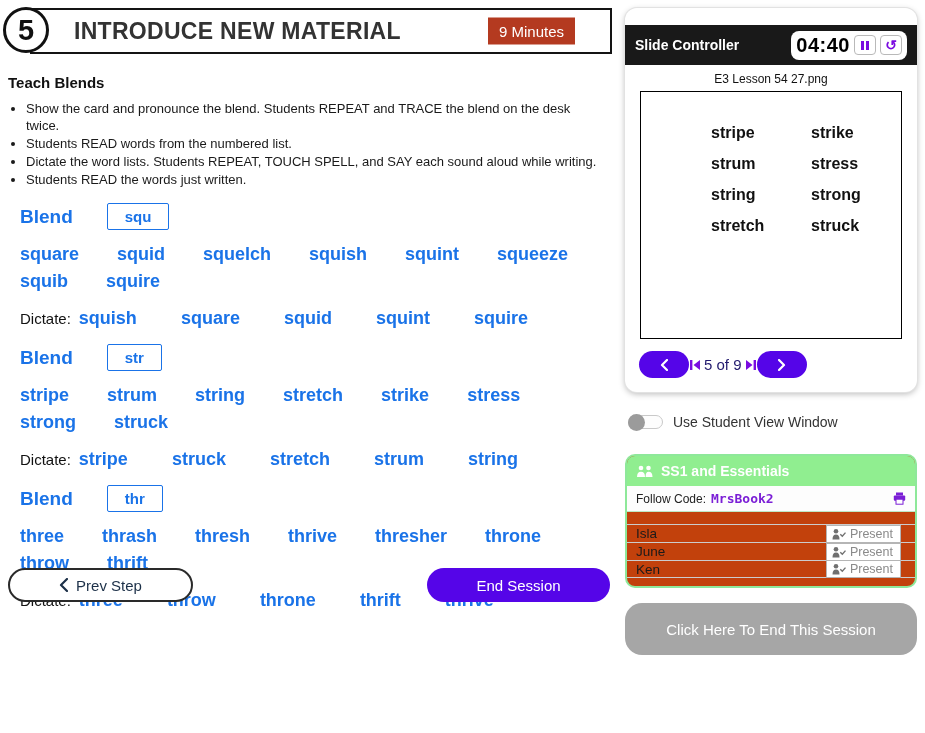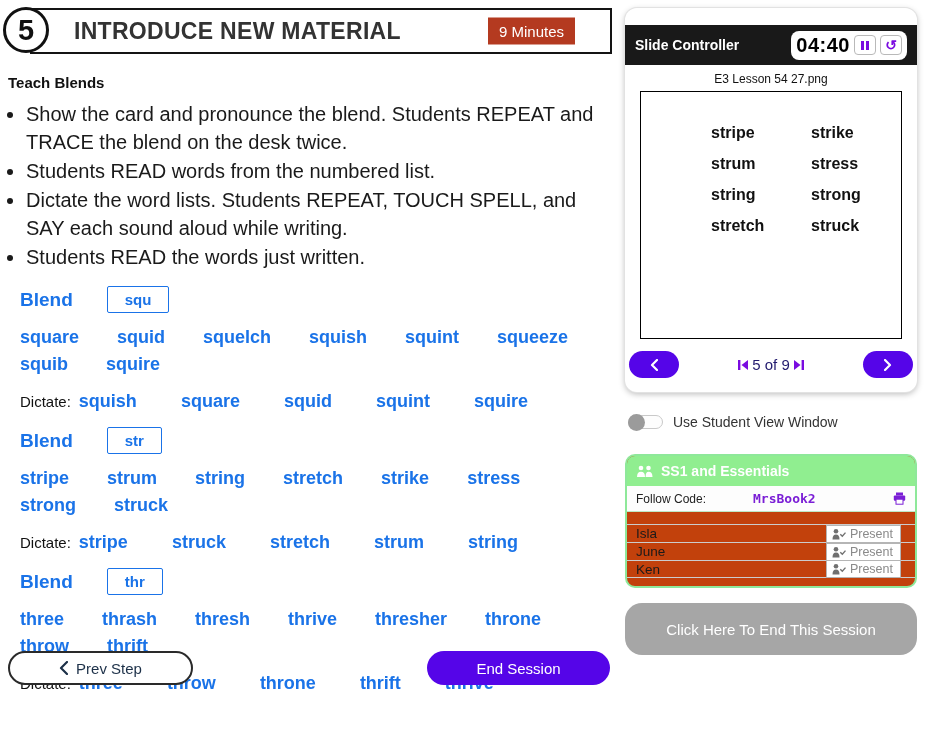--- a/index.html
+++ b/index.html
@@ -23,21 +23,21 @@
     display:flex; align-items:center; justify-content:center;
     font-size:29px; font-weight:700; color:#111;
   }
   .head-title { margin-left:44px; font-size:23px; font-weight:700; color:#333; letter-spacing:.3px; }
   .duration-badge {
     position:absolute; right:35px; top:50%; transform:translateY(-50%);
     background:#b43a20; color:#fff; font-size:15px; padding:5px 11px;
   }
 
   .teach-title { margin:20px 0 0 8px; font-size:15px; font-weight:700; }
-  .bullets { margin:9px 0 4px 8px; padding-left:18px; font-size:20px; line-height:28px; color:#1a1a1a; max-width:592px; }
+  .bullets { margin:9px 0 4px 8px; padding-left:18px; font-size:13px; line-height:17px; color:#1a1a1a; max-width:592px; }
   .bullets li { margin-bottom:1px; }
 
   .blend-section { margin:15px 0 0 20px; }
   .blend-row { display:flex; align-items:center; gap:34px; }
   .blend-label { font-size:19px; font-weight:700; color:#1a73e8; }
   .blend-box { border:1.5px solid #1a73e8; padding:4px 17px; font-size:15px; font-weight:700; color:#1a73e8; border-radius:2px; }
   .word-list { display:flex; flex-wrap:wrap; column-gap:38px; row-gap:6px; max-width:570px;
                margin-top:14px; font-size:18px; font-weight:700; color:#1a73e8; }
   .dictate-row { margin-top:16px; display:flex; align-items:baseline; font-size:15px; color:#111; }
   .dictate-words { display:flex; column-gap:44px; margin-left:8px; font-size:18px; font-weight:700; color:#1a73e8; }
@@ -66,34 +66,34 @@
                display:flex; align-items:center; justify-content:center; color:#7a0be0; padding:0; cursor:pointer; }
   .reset-glyph { font-size:14px; font-weight:700; line-height:1; color:#7a0be0; }
 
   .slide-caption { text-align:center; font-size:12px; color:#111; margin:7px 0 5px; }
   .slide-preview {
     width:262px; height:248px; margin:0 auto; border:1px solid #000;
     display:grid; grid-template-columns:100px 1fr; align-content:start;
     padding:32px 0 0 70px; row-gap:13px;
     font-size:16px; font-weight:700; color:#111;
   }
-  .slide-nav { display:flex; align-items:center; justify-content:space-between; padding:12px 4px 14px; }
+  .slide-nav { display:flex; align-items:center; padding:12px 14px 14px; }
   .nav-btn { width:50px; height:27px; border:none; border-radius:14px; background:#5505e8; color:#fff;
              display:flex; align-items:center; justify-content:center; cursor:pointer; }
   .page-ind { display:flex; align-items:center; gap:3px; font-size:15px; color:#221a6e; font-weight:500; }
 
   .toggle-row { display:flex; align-items:center; gap:10px; margin:22px 0 0 3px; }
   .toggle { width:35px; height:14px; border:1px solid #c9c9c9; border-radius:8px; background:#fdfdfd; position:relative; cursor:pointer; }
   .toggle-knob { position:absolute; left:-1px; top:-2px; width:17px; height:17px; border-radius:50%; background:#9b9b9b; }
   .toggle-label { font-size:14px; color:#333; }
 
   .class-panel { margin-top:24px; border:2px solid #8ee89a; border-radius:10px; background:#c2410c; overflow:hidden; }
   .class-head { height:30px; background:#90ee90; display:flex; align-items:center; gap:7px; padding:0 9px;
                 color:#fff; font-size:14px; font-weight:700; }
-  .follow-row { display:flex; align-items:center; padding:5px 9px; border-bottom:1px solid #bfe8c4; background:#fdfdfd;gap:42px; }
+  .follow-row { display:flex; align-items:center; padding:5px 9px; border-bottom:1px solid #bfe8c4; background:#fdfdfd; }
   .follow-label { font-size:12px; color:#222; }
   .follow-code { font-family:"DejaVu Sans Mono", monospace; font-size:13px; font-weight:700; color:#7b1fd6; margin-left:5px; }
   .print-btn { margin-left:auto; background:none; border:none; padding:0; display:flex; cursor:pointer; }
   .roster { margin:12px 0 8px; }
   .roster-row { display:flex; align-items:center; justify-content:space-between;
                 padding:1px 14px 1px 9px; border-top:1px solid #ccc; height:18px; }
   .roster-row:last-child { border-bottom:1px solid #ccc; }
   .student-name { font-size:13.5px; color:#1a1a1a; }
   .present-badge { display:flex; align-items:center; gap:4px; border:1px solid #b5b5b5; background:#fff;
                    padding:1px 7px 1px 5px; font-size:12.5px; color:#8a8a8a; font-family:inherit; cursor:pointer; }

